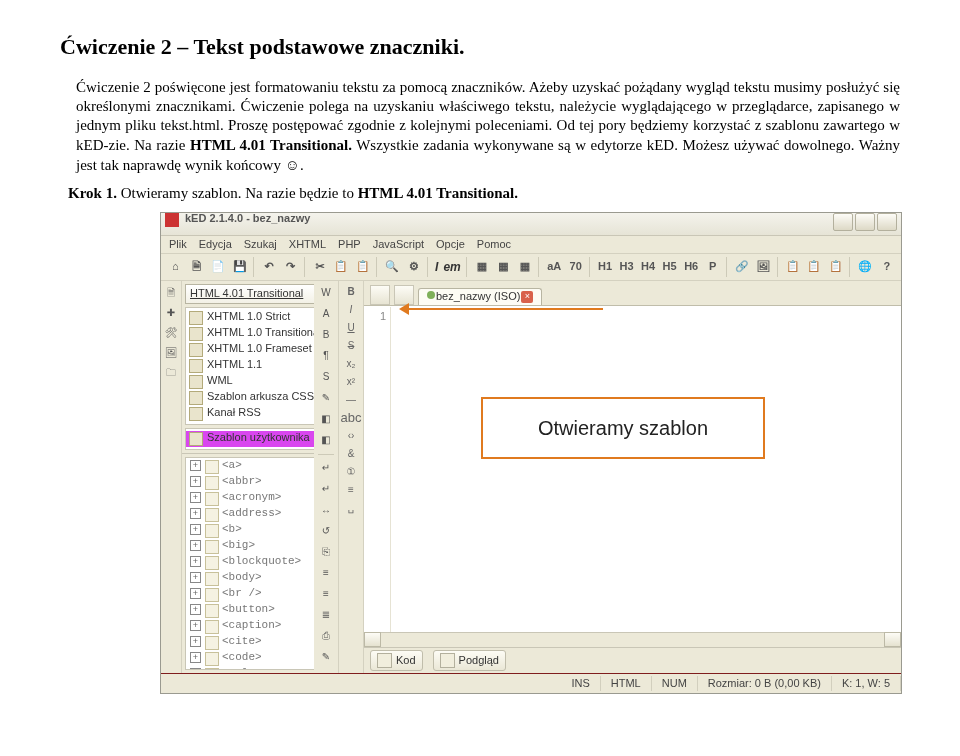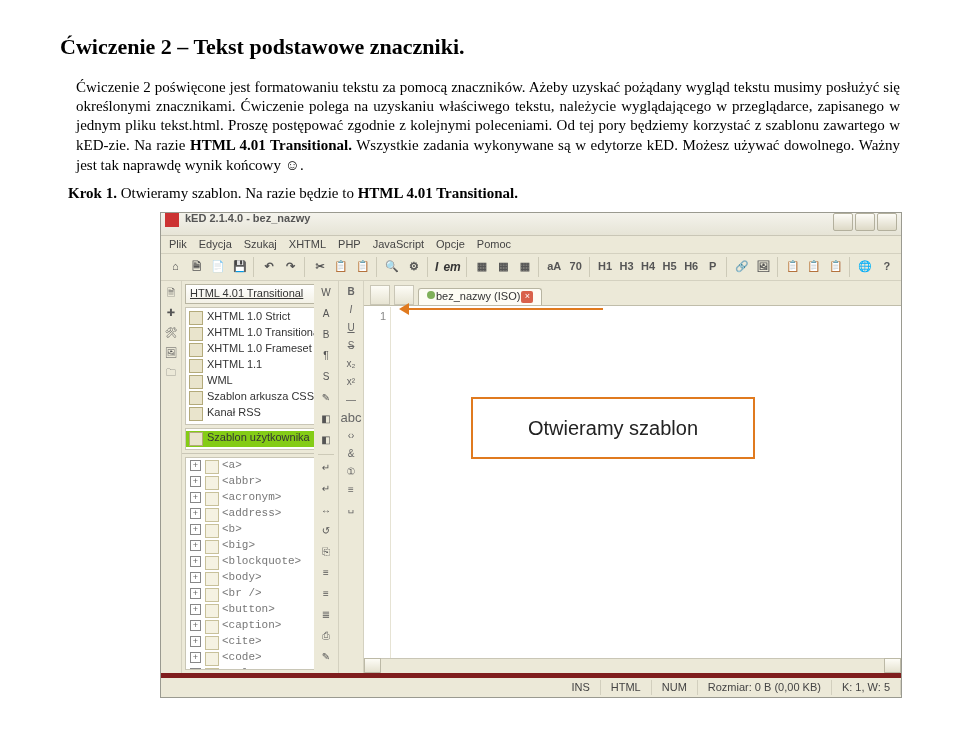--- a/index.html
+++ b/index.html
@@ -140,21 +140,21 @@
     color:#333;
     white-space: nowrap;
   }
   .tmpl-item .ti {
     width: 12px; height:12px;
     background:#e9e4cc;
     border:1px solid #b3aa7a;
     margin-right:4px;
     flex-shrink:0;
   }
-  .tmpl-item.hl { background:#84cc16; }
+  .tmpl-item.hl { background:#d946ef; }
   .tmpl-user { border-top:1px solid #c9c6b6; }
   .tag-list {
     background:#fff;
     border: 1px solid #c9c6b6;
     margin: 3px;
     padding: 1px 0;
     flex:1;
     overflow:hidden;
   }
   .tag-item .plus {
@@ -255,21 +255,21 @@
   }
   .arrow::before{
     content:"";
     position:absolute; left:-10px; top:-5px;
     border: 6px solid transparent;
     border-right: 10px solid #e07a1f;
   }
   .callout {
     position:absolute;
     top: 90px;
-    left: 80px;
+    left: 90px;
     width: 280px;
     height: 58px;
     border: 2px solid #e07a1f;
     background:#fff;
     display:flex; align-items:center; justify-content:center;
     font-family: Arial, sans-serif;
     font-size: 20px;
     color:#222;
   }
   .hscroll {
@@ -293,21 +293,21 @@
     padding:2px 6px;
     border:1px solid #c0bdab; border-radius:3px;
     background:linear-gradient(#fdfcf5,#eae7d6);
     font-size:11px;
   }
   .viewbar .vi {
     width:13px;height:13px;border:1px solid #b3b09d;background:#f1eedd;
   }
   .statusbar {
     display:flex;
-    border-top:5px solid #7f1d1d;
+    border-top:1px solid #7f1d1d;
     font-size:11px;
     color:#444;
     padding:2px 0;
   }
   .statusbar .cell {
     padding: 2px 10px;
     border-right:1px solid #d2cfbe;
   }
   .statusbar .spacer { flex:1; }
 </style>
@@ -643,20 +643,30 @@
           <div class="callout">
             <span>Otwieramy szablon</span>
           </div>
         </div>
       </div>
       <div class="hscroll">
         <div class="ar"></div>
         <div class="trk"></div>
         <div class="ar"></div>
       </div>
+      <div class="viewbar">
+        <div class="vb2">
+          <span class="vi"></span>
+          <span>Kod</span>
+        </div>
+        <div class="vb2">
+          <span class="vi"></span>
+          <span>Podgląd</span>
+        </div>
+      </div>
     </div>
   </div>
 
   <div class="statusbar">
     <div class="spacer"></div>
     <div class="cell">INS</div>
     <div class="cell">HTML</div>
     <div class="cell">NUM</div>
     <div class="cell">Rozmiar: 0 B (0,00 KB)</div>
     <div class="cell">K: 1, W: 5</div>

